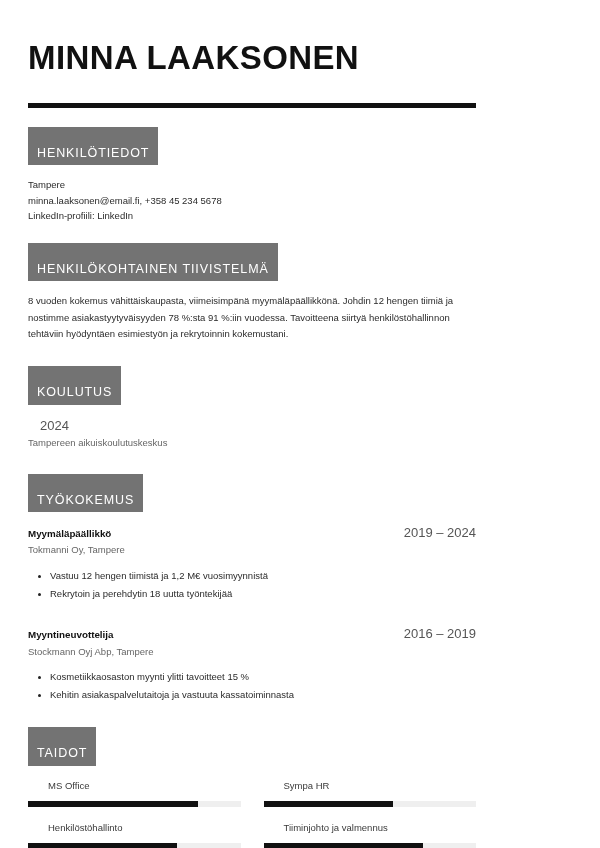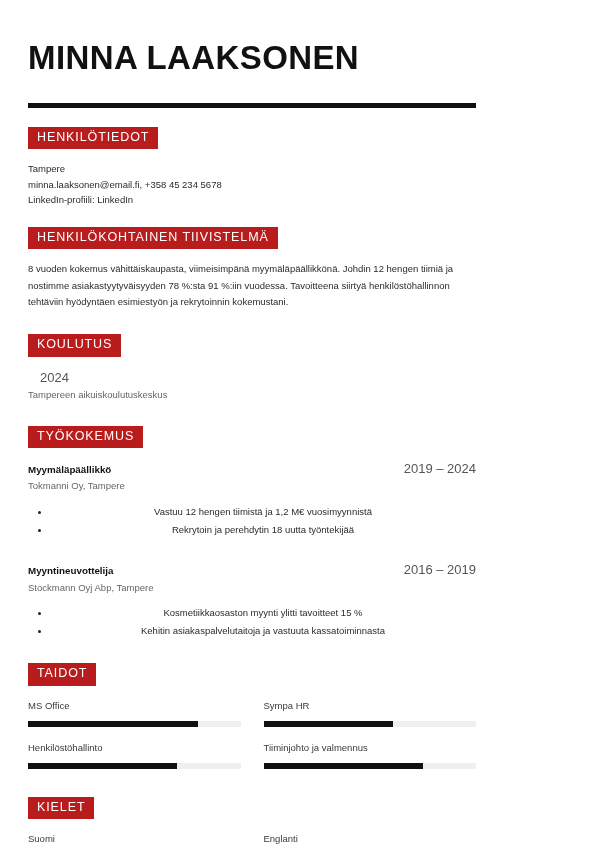--- a/index.html
+++ b/index.html
@@ -39,26 +39,26 @@
     height: 5px;
     background: #111111;
     width: 100%;
   }
 
   
   .section { margin-top: 0; }
   .badge-row { margin: 0; }
   .badge {
     display: inline-block;
-    background: #b91c1c;
+    background: #737373;
     color: #ffffff;
     font-size: 12.5px;
     font-weight: 500;
     letter-spacing: 0.9px;
-    padding: 4px 9px 5px 9px;
+    padding: 20px 9px 5px 9px;
     line-height: 1.05;
     text-transform: uppercase;
     white-space: nowrap;
   }
   .summary {
     font-size: 9.5px;
     line-height: 1.78;
     color: #2b2b2b;
     margin: 0;
   }
@@ -89,21 +89,20 @@
     font-size: 9.5px;
     color: #666666;
     line-height: 1.55;
     margin-top: 1px;
   }
 
   ul.bullets {
     margin: 9px 0 0 0;
     padding-left: 22px;
     list-style: none;
-    text-align: center;
   }
   ul.bullets li {
     font-size: 9.5px;
     line-height: 1.9;
     color: #2b2b2b;
     position: relative;
   }
   ul.bullets li::before {
     content: "";
     position: absolute;
@@ -122,20 +121,21 @@
     column-gap: 23px;
     row-gap: 0;
     margin-top: 13px;
   }
   .bar-item { margin-bottom: 14px; }
   .bar-label {
     font-size: 9.5px;
     color: #3a3a3a;
     line-height: 1.5;
     margin-bottom: 8px;
+    margin-left: 20px;
   }
   .bar-track {
     height: 6px;
     background: #efefef;
     width: 100%;
     position: relative;
     overflow: hidden;
   }
   .bar-fill {
     height: 6px;

